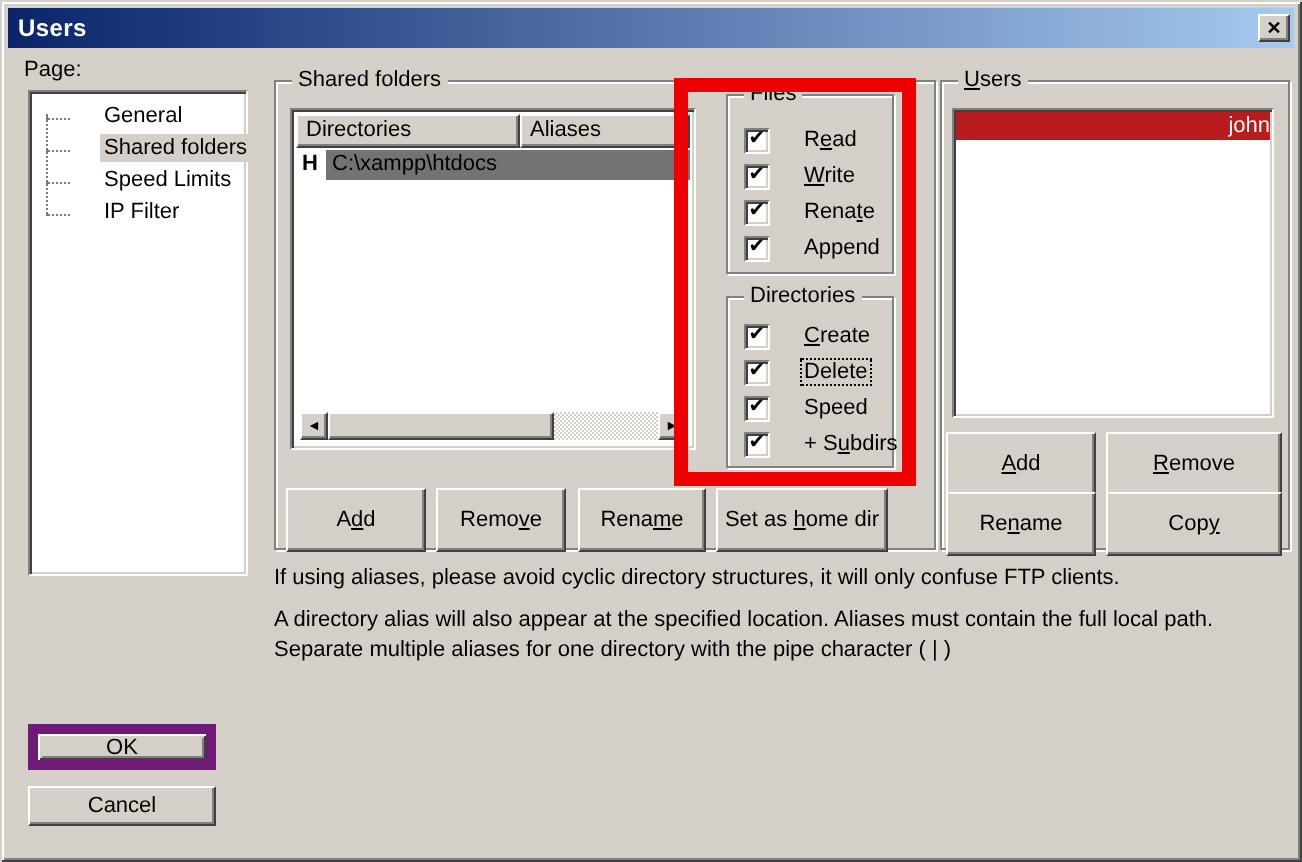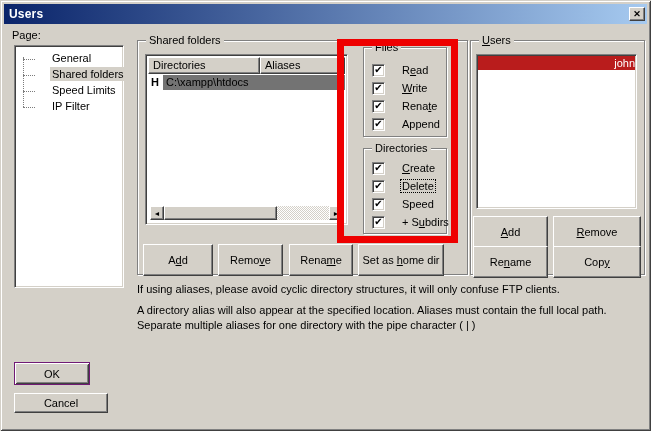--- a/index.html
+++ b/index.html
@@ -66,22 +66,22 @@
   .annotation{position:absolute;left:337px;top:39px;width:121px;height:204px;
     border:7px solid #ee0000;box-sizing:border-box;z-index:10;pointer-events:none;}
   
   .g-users{left:470px;top:40px;width:173px;height:233px;}
   .userlist{position:absolute;left:476px;top:54px;width:161px;height:155px;box-sizing:border-box;}
   .ul-item{margin:1px;height:14px;line-height:14px;padding-left:2px;}
   .ul-item.sel{background:#b91c1c;color:#ffffff;text-align:right;}
   
   .help{position:absolute;left:137px;top:282px;width:512px;line-height:15px;}
   .help p{margin:0 0 6px 0;}
-  .okbtn{position:absolute;left:14px;top:362px;width:76px;height:23px;background:#d4d0c8;
-    border:1px solid #701a75;box-sizing:border-box;
+  .okbtn{position:absolute;left:14px;top:362px;width:94px;height:23px;background:#d4d0c8;
+    border:5px solid #701a75;box-sizing:border-box;
     box-shadow:inset 1px 1px 0 #ffffff, inset -1px -1px 0 #404040,
                inset 2px 2px 0 #d4d0c8, inset -2px -2px 0 #808080;}
   .cancelbtn{position:absolute;left:14px;top:393px;width:94px;height:20px;box-sizing:border-box;}
 </style>
 </head>
 <body>
 
 <div class="dialog">
 
   <div class="titlebar">

